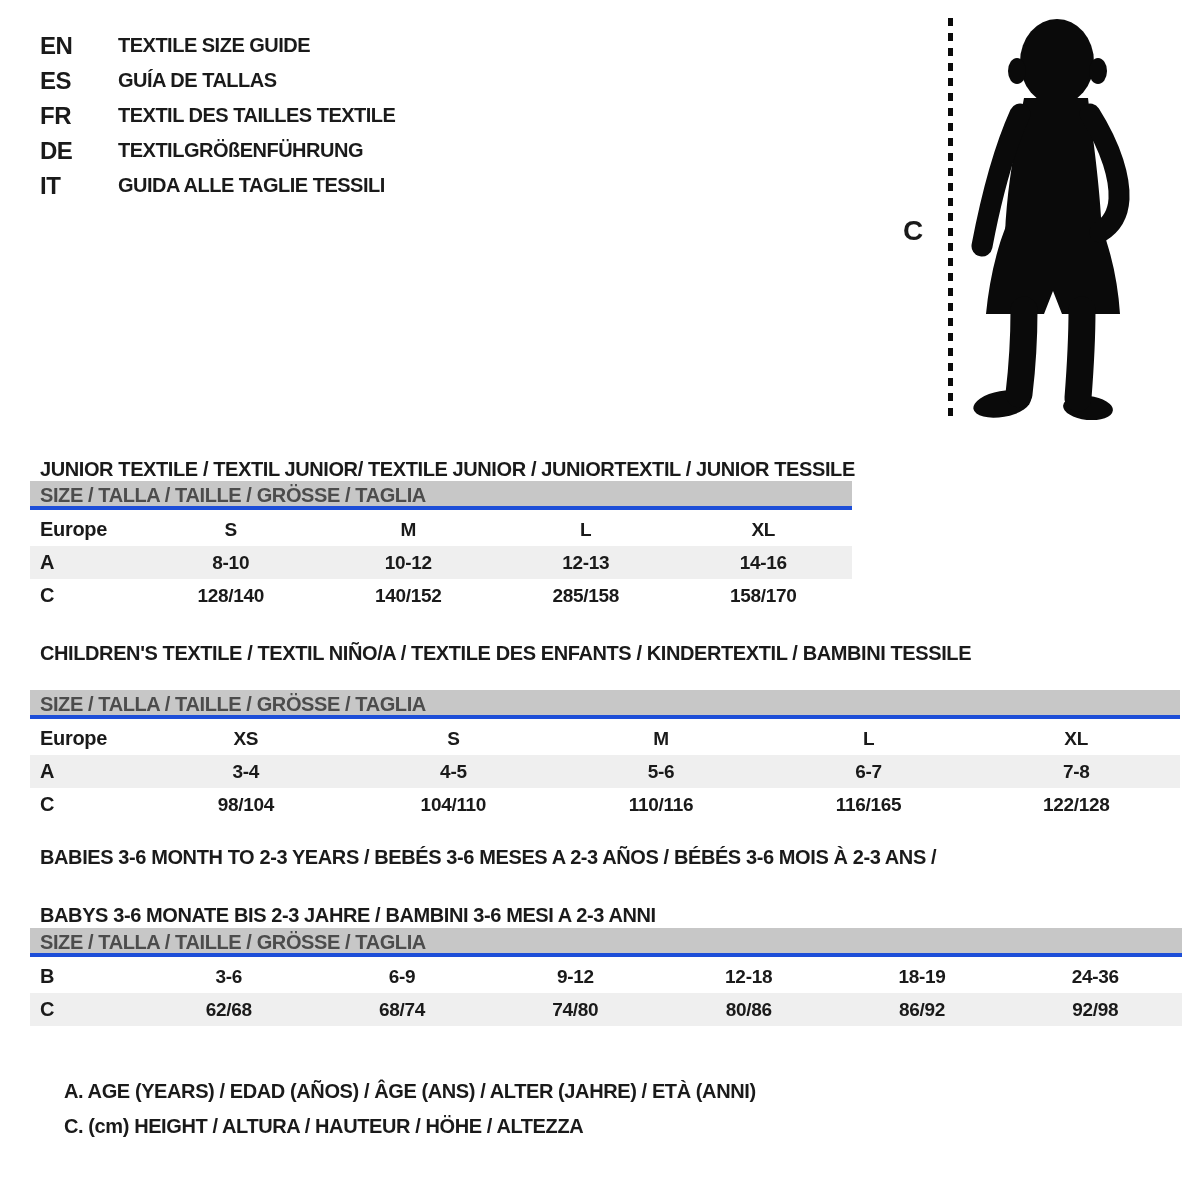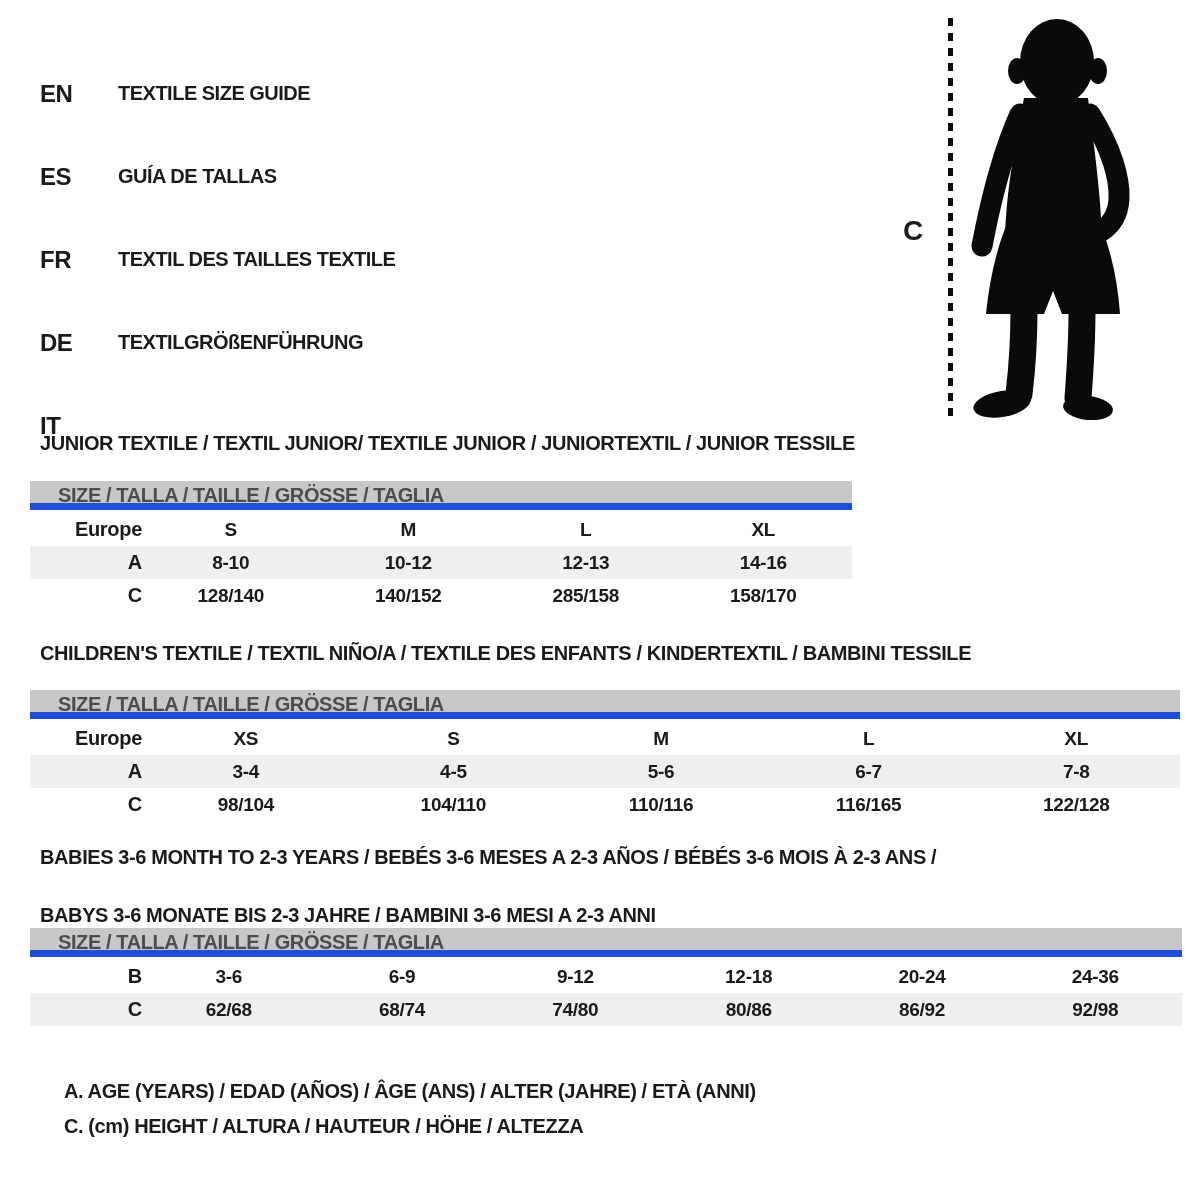--- a/index.html
+++ b/index.html
@@ -5,41 +5,41 @@
   :root{
     --bg:#ffffff; --band:#c7c7c7; --stripe:#efefef;
     --text:#1a1a1a; --band_text:#4c4c4c; --silhouette:#0a0a0a;
   }
   *{margin:0;padding:0;box-sizing:border-box;}
   html,body{width:1200px;height:1200px;background:var(--bg);
     font-family:"Liberation Sans",sans-serif;color:var(--text);}
   .abs{position:absolute;}
   
   .lang-block{left:40px;top:28px;}
-  .lang-row{display:flex;height:35px;align-items:center;margin-top:48px;}
+  .lang-row{display:flex;height:35px;align-items:center;}
   .lang-code{width:78px;font-weight:bold;font-size:24px;letter-spacing:-0.5px;}
   .lang-title{font-weight:bold;font-size:20px;letter-spacing:-0.5px;}
   
   .dash-line{left:948px;top:18px;width:5px;height:398px;
     background:repeating-linear-gradient(to bottom,var(--silhouette) 0px,var(--silhouette) 8px,transparent 8px,transparent 15px);}
   .c-label{left:903px;top:215px;font-size:28px;font-weight:bold;}
   .sil-svg{left:962px;top:14px;}
   .sil{fill:var(--silhouette);}
   .sil-stroke{stroke:var(--silhouette);fill:none;stroke-linecap:round;}
   
   .sec-title{font-weight:bold;font-size:20px;letter-spacing:-0.4px;white-space:nowrap;}
   
   .tbl{position:absolute;}
   .band{height:29px;line-height:28px;background:var(--band);color:var(--band_text);
-    font-weight:bold;font-size:20px;letter-spacing:-0.4px;padding-left:28px;
-    border-bottom:7px solid #1d4ed8;}
+    font-weight:bold;font-size:20px;letter-spacing:-0.4px;padding-left:10px;
+    border-bottom:4px solid #1d4ed8;}
   .rows{margin-top:3px;}
   .trow{display:flex;height:33px;align-items:center;font-weight:bold;}
   .trow.stripe{background:var(--stripe);}
-  .lcell{width:112px;padding-left:10px;font-size:20px;letter-spacing:-0.3px;text-align:right;}
+  .lcell{width:112px;padding-left:10px;font-size:20px;letter-spacing:-0.3px;}
   .vcell{flex:1;text-align:center;font-size:19px;letter-spacing:-0.3px;}
   
   .legend-line{font-weight:bold;font-size:20px;letter-spacing:-0.4px;height:35px;line-height:35px;white-space:nowrap;margin-left:24px;}
 </style>
 </head>
 <body>
 
 <div class="abs lang-block">
   <div class="lang-row">
     <span class="lang-code">EN</span>
@@ -52,20 +52,21 @@
   <div class="lang-row">
     <span class="lang-code">FR</span>
     <span class="lang-title">TEXTIL DES TAILLES TEXTILE</span>
   </div>
   <div class="lang-row">
     <span class="lang-code">DE</span>
     <span class="lang-title">TEXTILGRÖßENFÜHRUNG</span>
   </div>
   <div class="lang-row">
     <span class="lang-code">IT</span>
+    <span class="lang-title">GUIDA ALLE TAGLIE TESSILI</span>
   </div>
 </div>
 
 <div class="abs dash-line"></div>
 <div class="abs c-label">C</div>
 <svg class="abs sil-svg" width="182" height="406" viewBox="0 0 182 406" xmlns="http://www.w3.org/2000/svg">
   <g class="sil">
     <ellipse cx="95" cy="48" rx="37" ry="43"></ellipse>
     <ellipse cx="55" cy="57" rx="9" ry="13"></ellipse>
     <ellipse cx="136" cy="57" rx="9" ry="13"></ellipse>
@@ -73,21 +74,21 @@
     <path d="M44,212 L139,212 C150,240 156,270 158,300 L100,300 L91,277 L82,300 L24,300 C27,270 33,240 44,212 Z"></path>
     <ellipse cx="40" cy="390" rx="29" ry="13" transform="rotate(-10 40 390)"></ellipse>
     <ellipse cx="126" cy="394" rx="25" ry="12" transform="rotate(6 126 394)"></ellipse>
   </g>
   <path class="sil-stroke" d="M58,100 C40,140 28,190 20,232" stroke-width="21"></path>
   <path class="sil-stroke" d="M128,100 C150,135 158,165 157,185 C156,202 148,212 138,218" stroke-width="21"></path>
   <path class="sil-stroke" d="M62,296 C62,330 60,355 57,380" stroke-width="27"></path>
   <path class="sil-stroke" d="M120,296 C120,330 118,358 116,384" stroke-width="27"></path>
 </svg>
 
-<div class="abs sec-title" style="left:40px;top:432px;">JUNIOR TEXTILE / TEXTIL JUNIOR/ TEXTILE JUNIOR / JUNIORTEXTIL / JUNIOR TESSILE</div>
+<div class="abs sec-title" style="left:40px;top:458px;">JUNIOR TEXTILE / TEXTIL JUNIOR/ TEXTILE JUNIOR / JUNIORTEXTIL / JUNIOR TESSILE</div>
 <div class="tbl" style="left:30px;top:481px;width:822px;">
   <div class="band">SIZE / TALLA / TAILLE / GRÖSSE / TAGLIA</div>
   <div class="rows">
     <div class="trow">
       <div class="lcell">Europe</div>
       <div class="vcell">S</div>
       <div class="vcell">M</div>
       <div class="vcell">L</div>
       <div class="vcell">XL</div>
     </div>
@@ -143,21 +144,21 @@
 <div class="abs sec-title" style="left:40px;top:904px;">BABYS 3-6 MONATE BIS 2-3 JAHRE / BAMBINI 3-6 MESI A 2-3 ANNI</div>
 <div class="tbl" style="left:30px;top:928px;width:1152px;">
   <div class="band">SIZE / TALLA / TAILLE / GRÖSSE / TAGLIA</div>
   <div class="rows">
     <div class="trow">
       <div class="lcell">B</div>
       <div class="vcell">3-6</div>
       <div class="vcell">6-9</div>
       <div class="vcell">9-12</div>
       <div class="vcell">12-18</div>
-      <div class="vcell">20-24</div>
+      <div class="vcell">18-19</div>
       <div class="vcell">24-36</div>
     </div>
     <div class="trow stripe">
       <div class="lcell">C</div>
       <div class="vcell">62/68</div>
       <div class="vcell">68/74</div>
       <div class="vcell">74/80</div>
       <div class="vcell">80/86</div>
       <div class="vcell">86/92</div>
       <div class="vcell">92/98</div>

